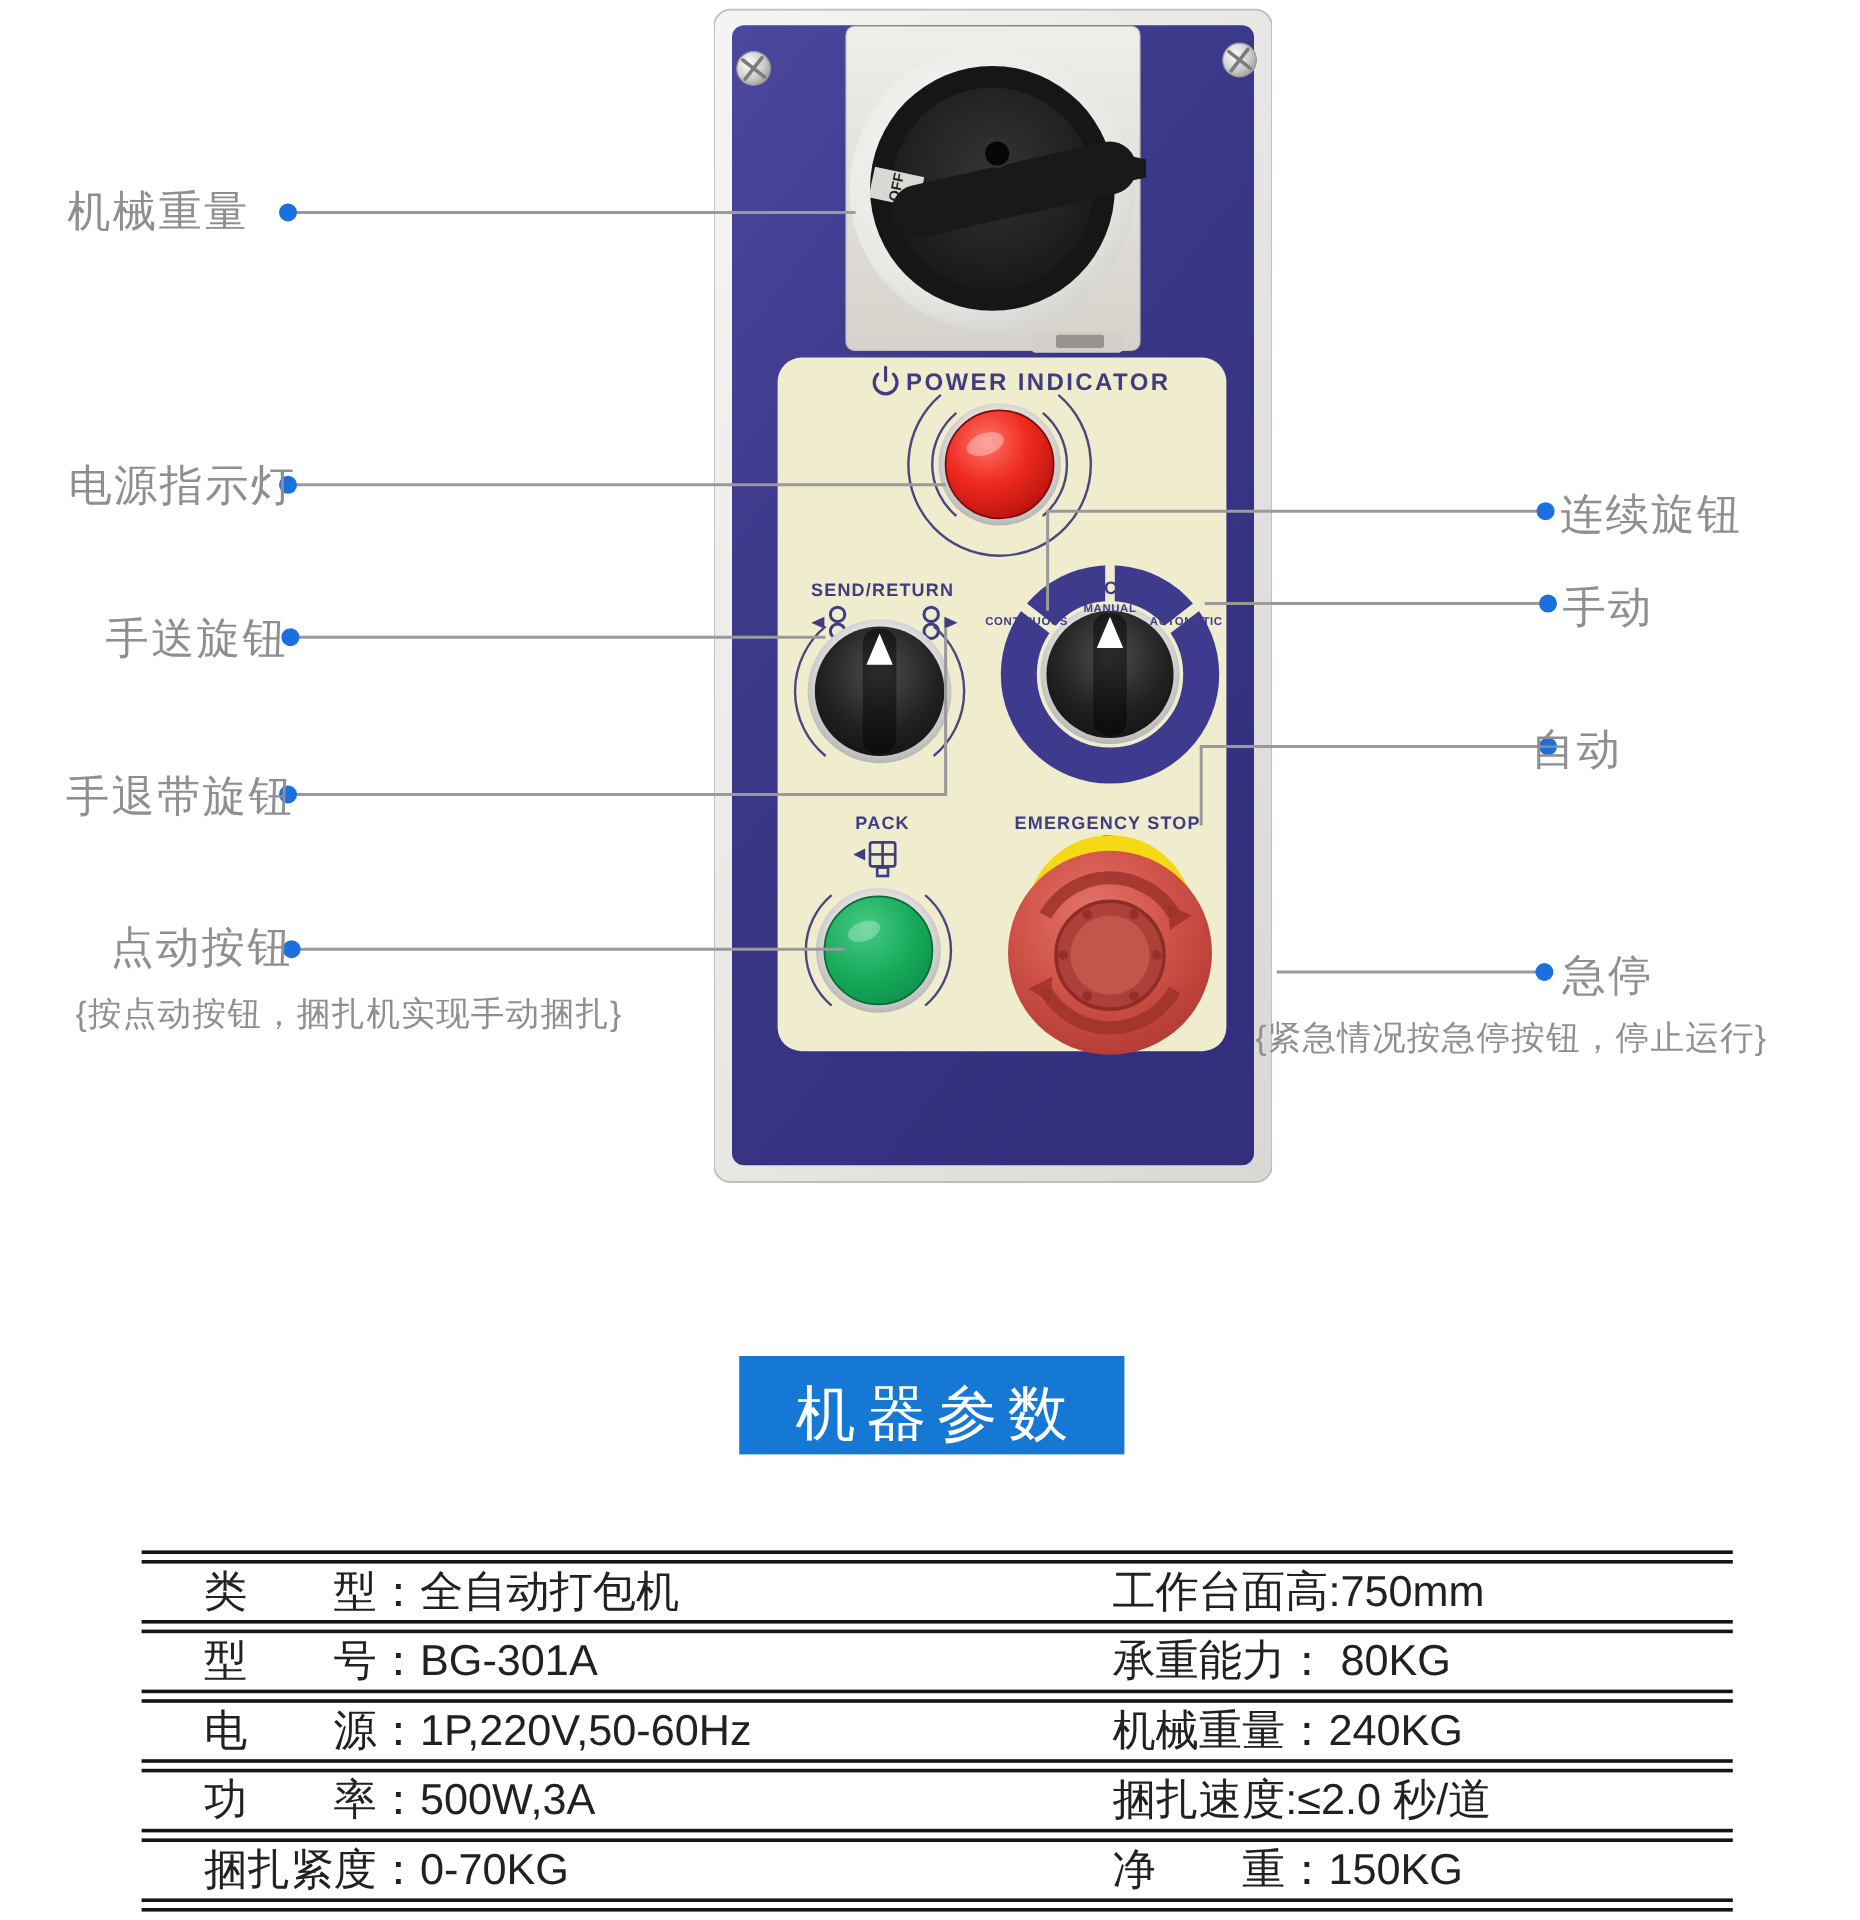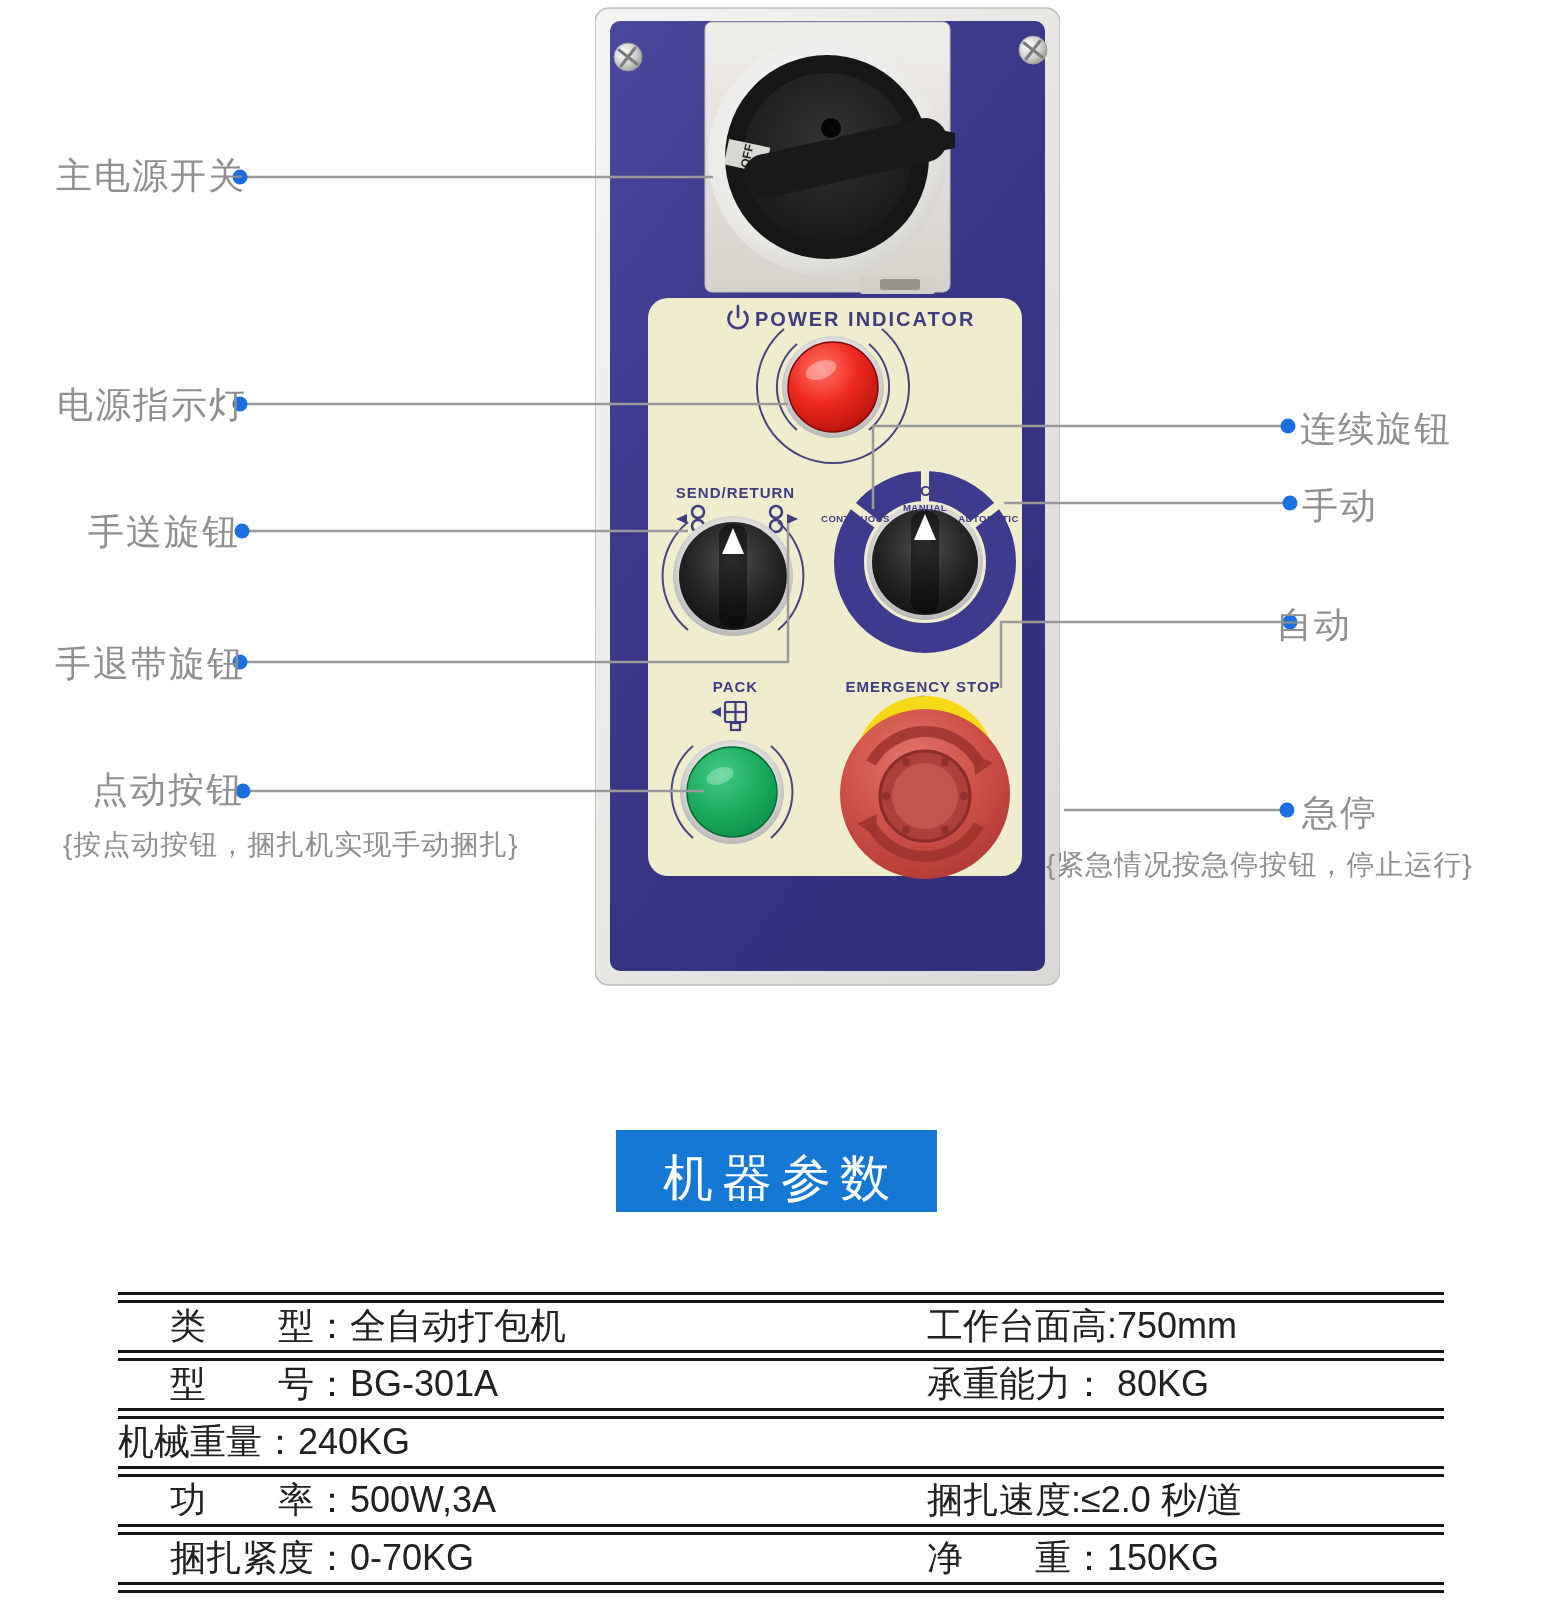--- a/index.html
+++ b/index.html
@@ -255,21 +255,21 @@
       <circle cx="242" cy="531" r="7.5"></circle>
       <circle cx="240" cy="662" r="7.5"></circle>
       <circle cx="243" cy="791" r="7.5"></circle>
       <circle cx="1288" cy="426" r="7.5"></circle>
       <circle cx="1290" cy="503" r="7.5"></circle>
       <circle cx="1290" cy="622" r="7.5"></circle>
       <circle cx="1287" cy="810" r="7.5"></circle>
     </g>
   </svg>
 
-  <div class="callout-label" style="left:56px;top:152px;">主电源开关</div>
+  <div class="callout-label" style="left:56px;top:152px;">机械重量</div>
   <div class="callout-label" style="left:57px;top:381px;">电源指示灯</div>
   <div class="callout-label" style="left:88px;top:508px;">手送旋钮</div>
   <div class="callout-label" style="left:55px;top:640px;">手退带旋钮</div>
   <div class="callout-label" style="left:92px;top:766px;">点动按钮</div>
   <div class="callout-note" style="left:63px;top:826px;">{按点动按钮，捆扎机实现手动捆扎}</div>
 
   <div class="callout-label" style="left:1300px;top:405px;">连续旋钮</div>
   <div class="callout-label" style="left:1302px;top:482px;">手动</div>
   <div class="callout-label" style="left:1276px;top:601px;">自动</div>
   <div class="callout-label" style="left:1302px;top:789px;">急停</div>
@@ -285,20 +285,21 @@
       <span class="scell-left">类　　型：全自动打包机</span>
       <span class="scell-right">工作台面高:750mm</span>
     </div>
     <div class="sep"></div>
     <div class="srow">
       <span class="scell-left">型　　号：BG-301A</span>
       <span class="scell-right">承重能力： 80KG</span>
     </div>
     <div class="sep"></div>
     <div class="srow">
+      <span class="scell-left">电　　源：1P,220V,50-60Hz</span>
       <span class="scell-right">机械重量：240KG</span>
     </div>
     <div class="sep"></div>
     <div class="srow">
       <span class="scell-left">功　　率：500W,3A</span>
       <span class="scell-right">捆扎速度:≤2.0 秒/道</span>
     </div>
     <div class="sep"></div>
     <div class="srow">
       <span class="scell-left">捆扎紧度：0-70KG</span>

